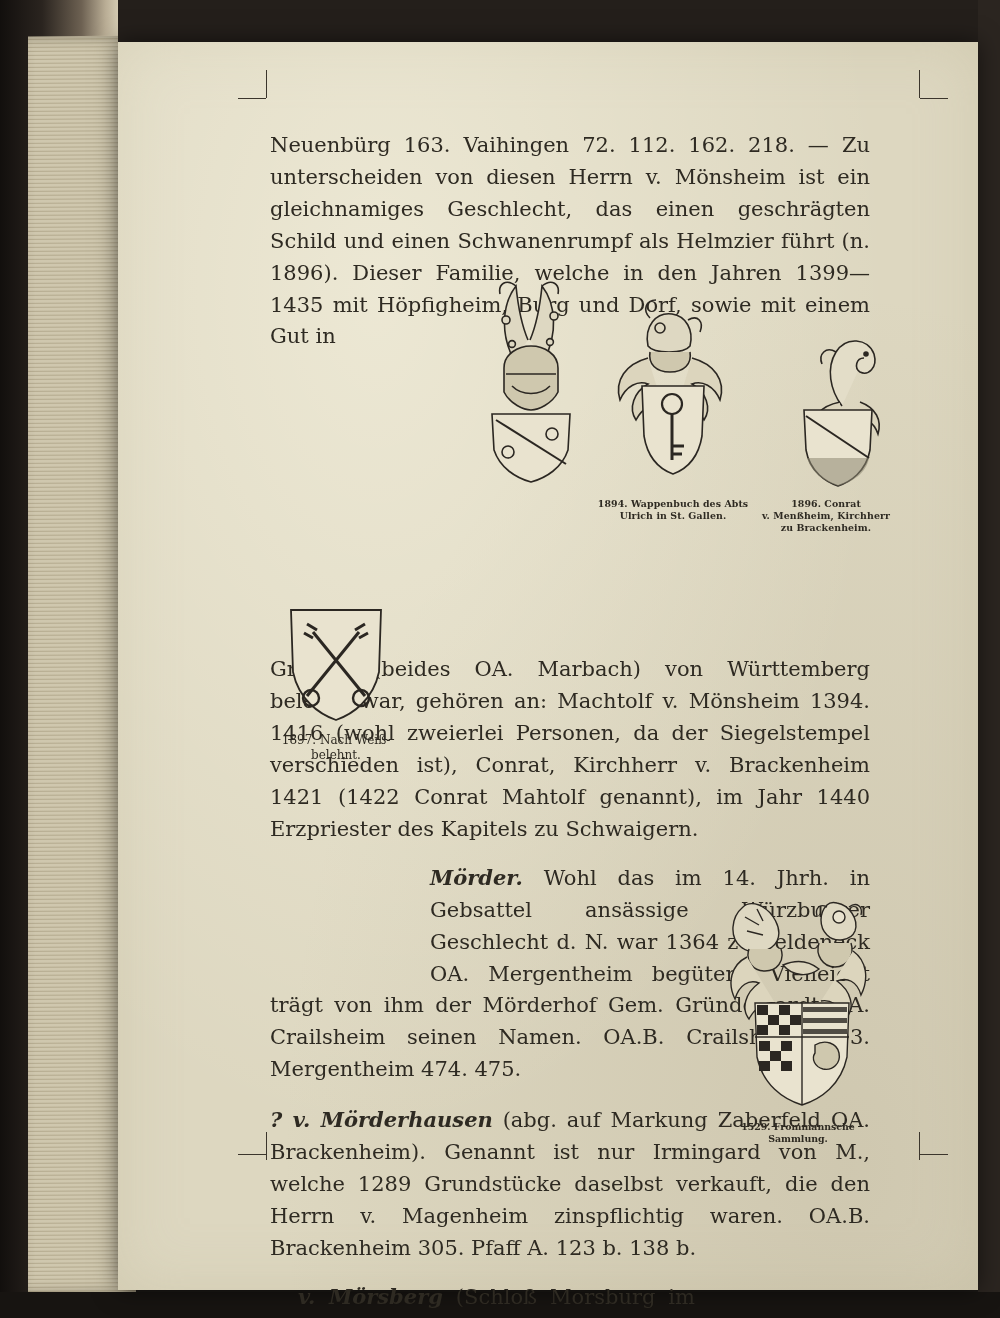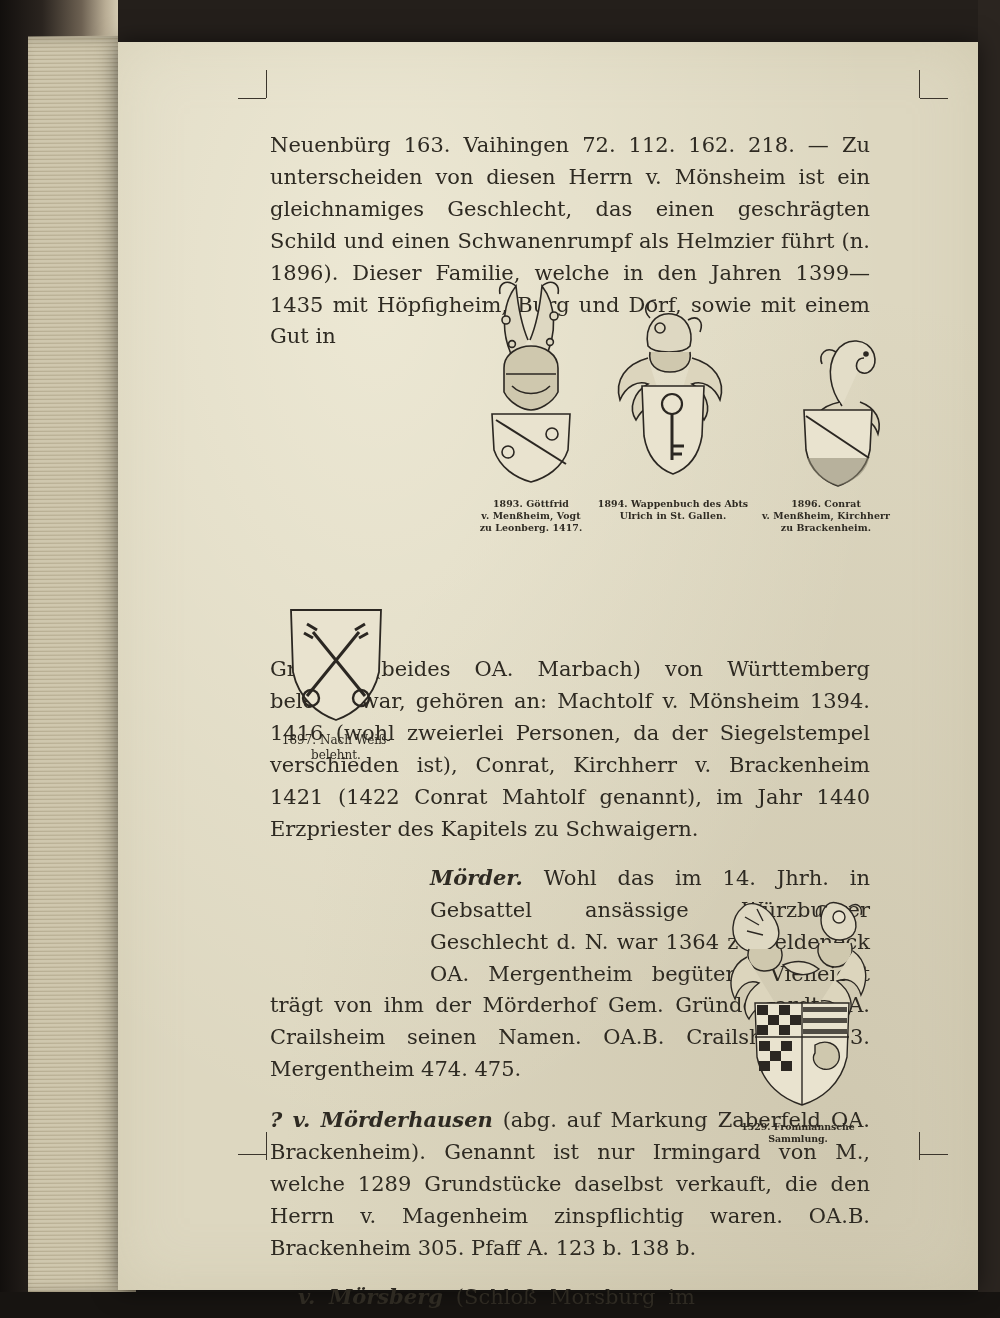--- a/index.html
+++ b/index.html
@@ -152,25 +152,20 @@
             <path d="M48 104 C48 90 62 82 75 82 C88 82 102 90 102 104 L102 128 C96 140 82 146 75 146 C68 146 54 140 48 128 Z" fill="#cfc8ae"></path>
             <path d="M50 110 H100"></path>
             <path d="M56 122 C66 132 84 132 94 122"></path>
 
             <path d="M36 150 L114 150 L112 186 C106 204 90 214 75 218 C60 214 44 204 38 186 Z" fill="#e9e3cf"></path>
             <path d="M40 156 L110 200" stroke-width="2"></path>
             <circle cx="52" cy="188" r="6" fill="none"></circle>
             <circle cx="96" cy="170" r="6" fill="none"></circle>
           </g>
         </svg>
-        <div class="caption">
-          <span>1893.   Göttfrid</span><br>
-          <span>v. Menßheim, Vogt</span><br>
-          <span>zu Leonberg.  1417.</span>
-        </div>
       </div>
 
       <div class="crest" style="left:318px;top:14px;width:170px;">
         <svg class="cut" width="170" height="226" viewBox="0 0 170 226">
           <g fill="none" stroke="#2b2722" stroke-width="1.6">
 
             <path d="M60 78 C56 58 68 44 84 46 C98 48 106 62 102 78 C96 86 66 86 60 78 Z" fill="#ded8c2"></path>
             <circle cx="72" cy="60" r="5" fill="#ded8c2"></circle>
             <path d="M62 50 c-8 -8 -4 -18 6 -18"></path>
             <path d="M100 52 c10 -6 16 2 12 12"></path>

